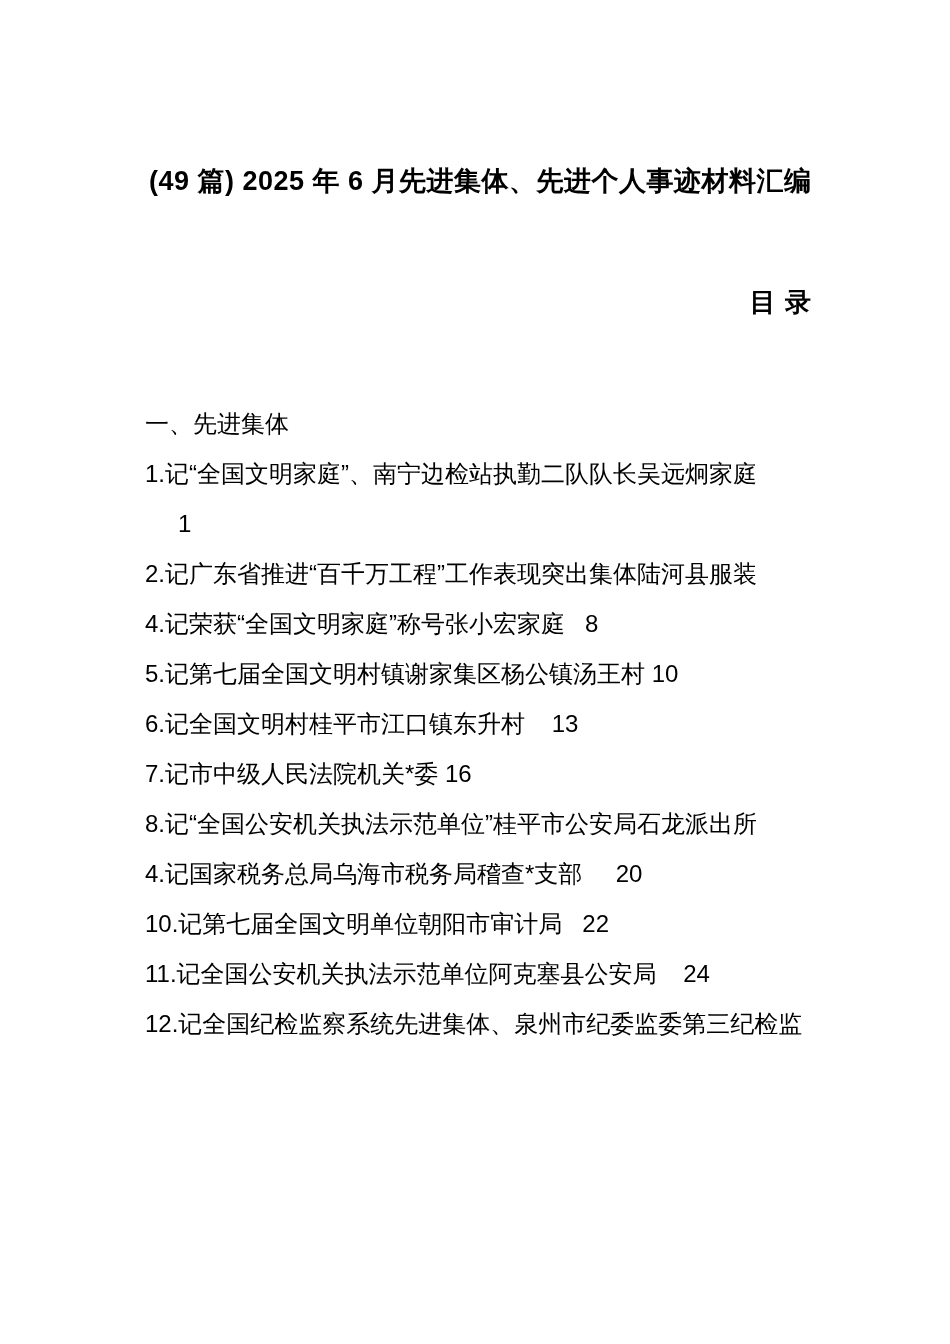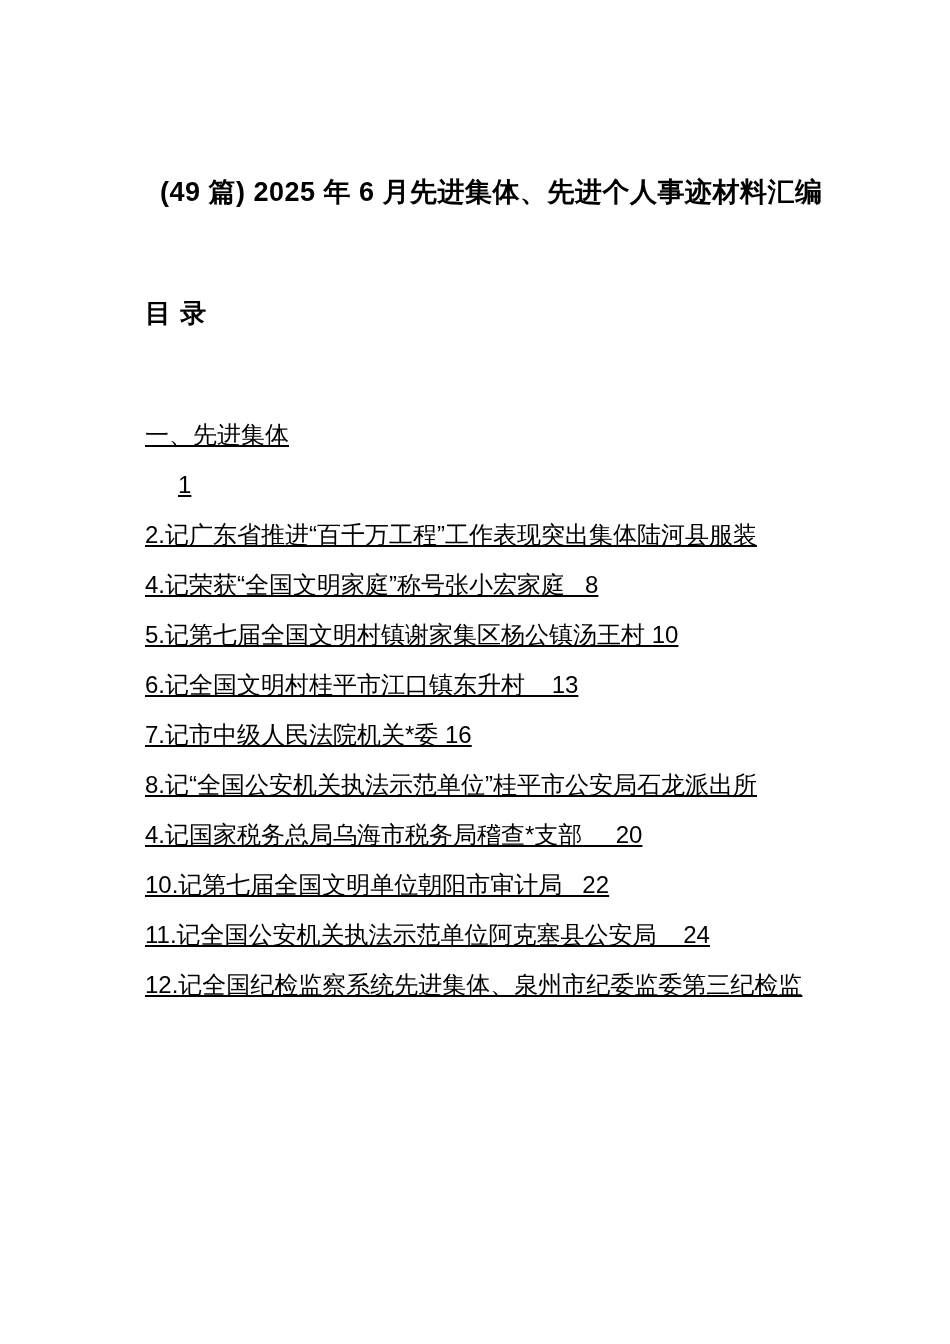--- a/index.html
+++ b/index.html
@@ -13,66 +13,66 @@
     height: 1344px;
     background: #ffffff;
     color: #000000;
     font-family: "Liberation Sans", "DejaVu Sans", sans-serif;
     overflow: hidden;
   }
   .content {
     padding: 0 138px 0 145px;
   }
   .doc-title {
-    margin: 15px;
+    margin: 4px;
     padding-top: 163px;
     text-align: center;
     font-size: 27px;
     line-height: 28px;
     font-weight: bold;
     white-space: pre;
     letter-spacing: 0.5px;
   }
   .toc-heading {
     margin-top: 94px;
-    text-align: left;
+    text-align: right;
     font-size: 26px;
     line-height: 26px;
     font-weight: bold;
     white-space: pre;
     letter-spacing: 1px;
   }
   .toc-list {
     margin-top: 84px;
   }
   .toc-line {
     font-size: 24px;
     height: 50px;
     line-height: 50px;
     font-weight: normal;
     white-space: pre;
     overflow: hidden;
-    text-decoration: underline;
   }
   .toc-line.indent {
     padding-left: 33px;
   }
 </style>
 </head>
 <body>
 
 <div class="page">
   <div class="content">
     <h1 class="doc-title">(49 篇) 2025 年 6 月先进集体、先进个人事迹材料汇编</h1>
 
     <div class="toc-heading">目 录</div>
 
     <div class="toc-list">
       <div class="toc-line">一、先进集体</div>
 
+    <div class="toc-line">1.记“全国文明家庭”、南宁边检站执勤二队队长吴远炯家庭</div>
         <div class="toc-line indent">1</div>
         <div class="toc-line">2.记广东省推进“百千万工程”工作表现突出集体陆河县服装</div>
         <div class="toc-line">4.记荣获“全国文明家庭”称号张小宏家庭   8</div>
         <div class="toc-line">5.记第七届全国文明村镇谢家集区杨公镇汤王村 10</div>
         <div class="toc-line">6.记全国文明村桂平市江口镇东升村    13</div>
         <div class="toc-line">7.记市中级人民法院机关*委 16</div>
         <div class="toc-line">8.记“全国公安机关执法示范单位”桂平市公安局石龙派出所</div>
         <div class="toc-line">4.记国家税务总局乌海市税务局稽查*支部     20</div>
         <div class="toc-line">10.记第七届全国文明单位朝阳市审计局   22</div>
         <div class="toc-line">11.记全国公安机关执法示范单位阿克塞县公安局    24</div>

